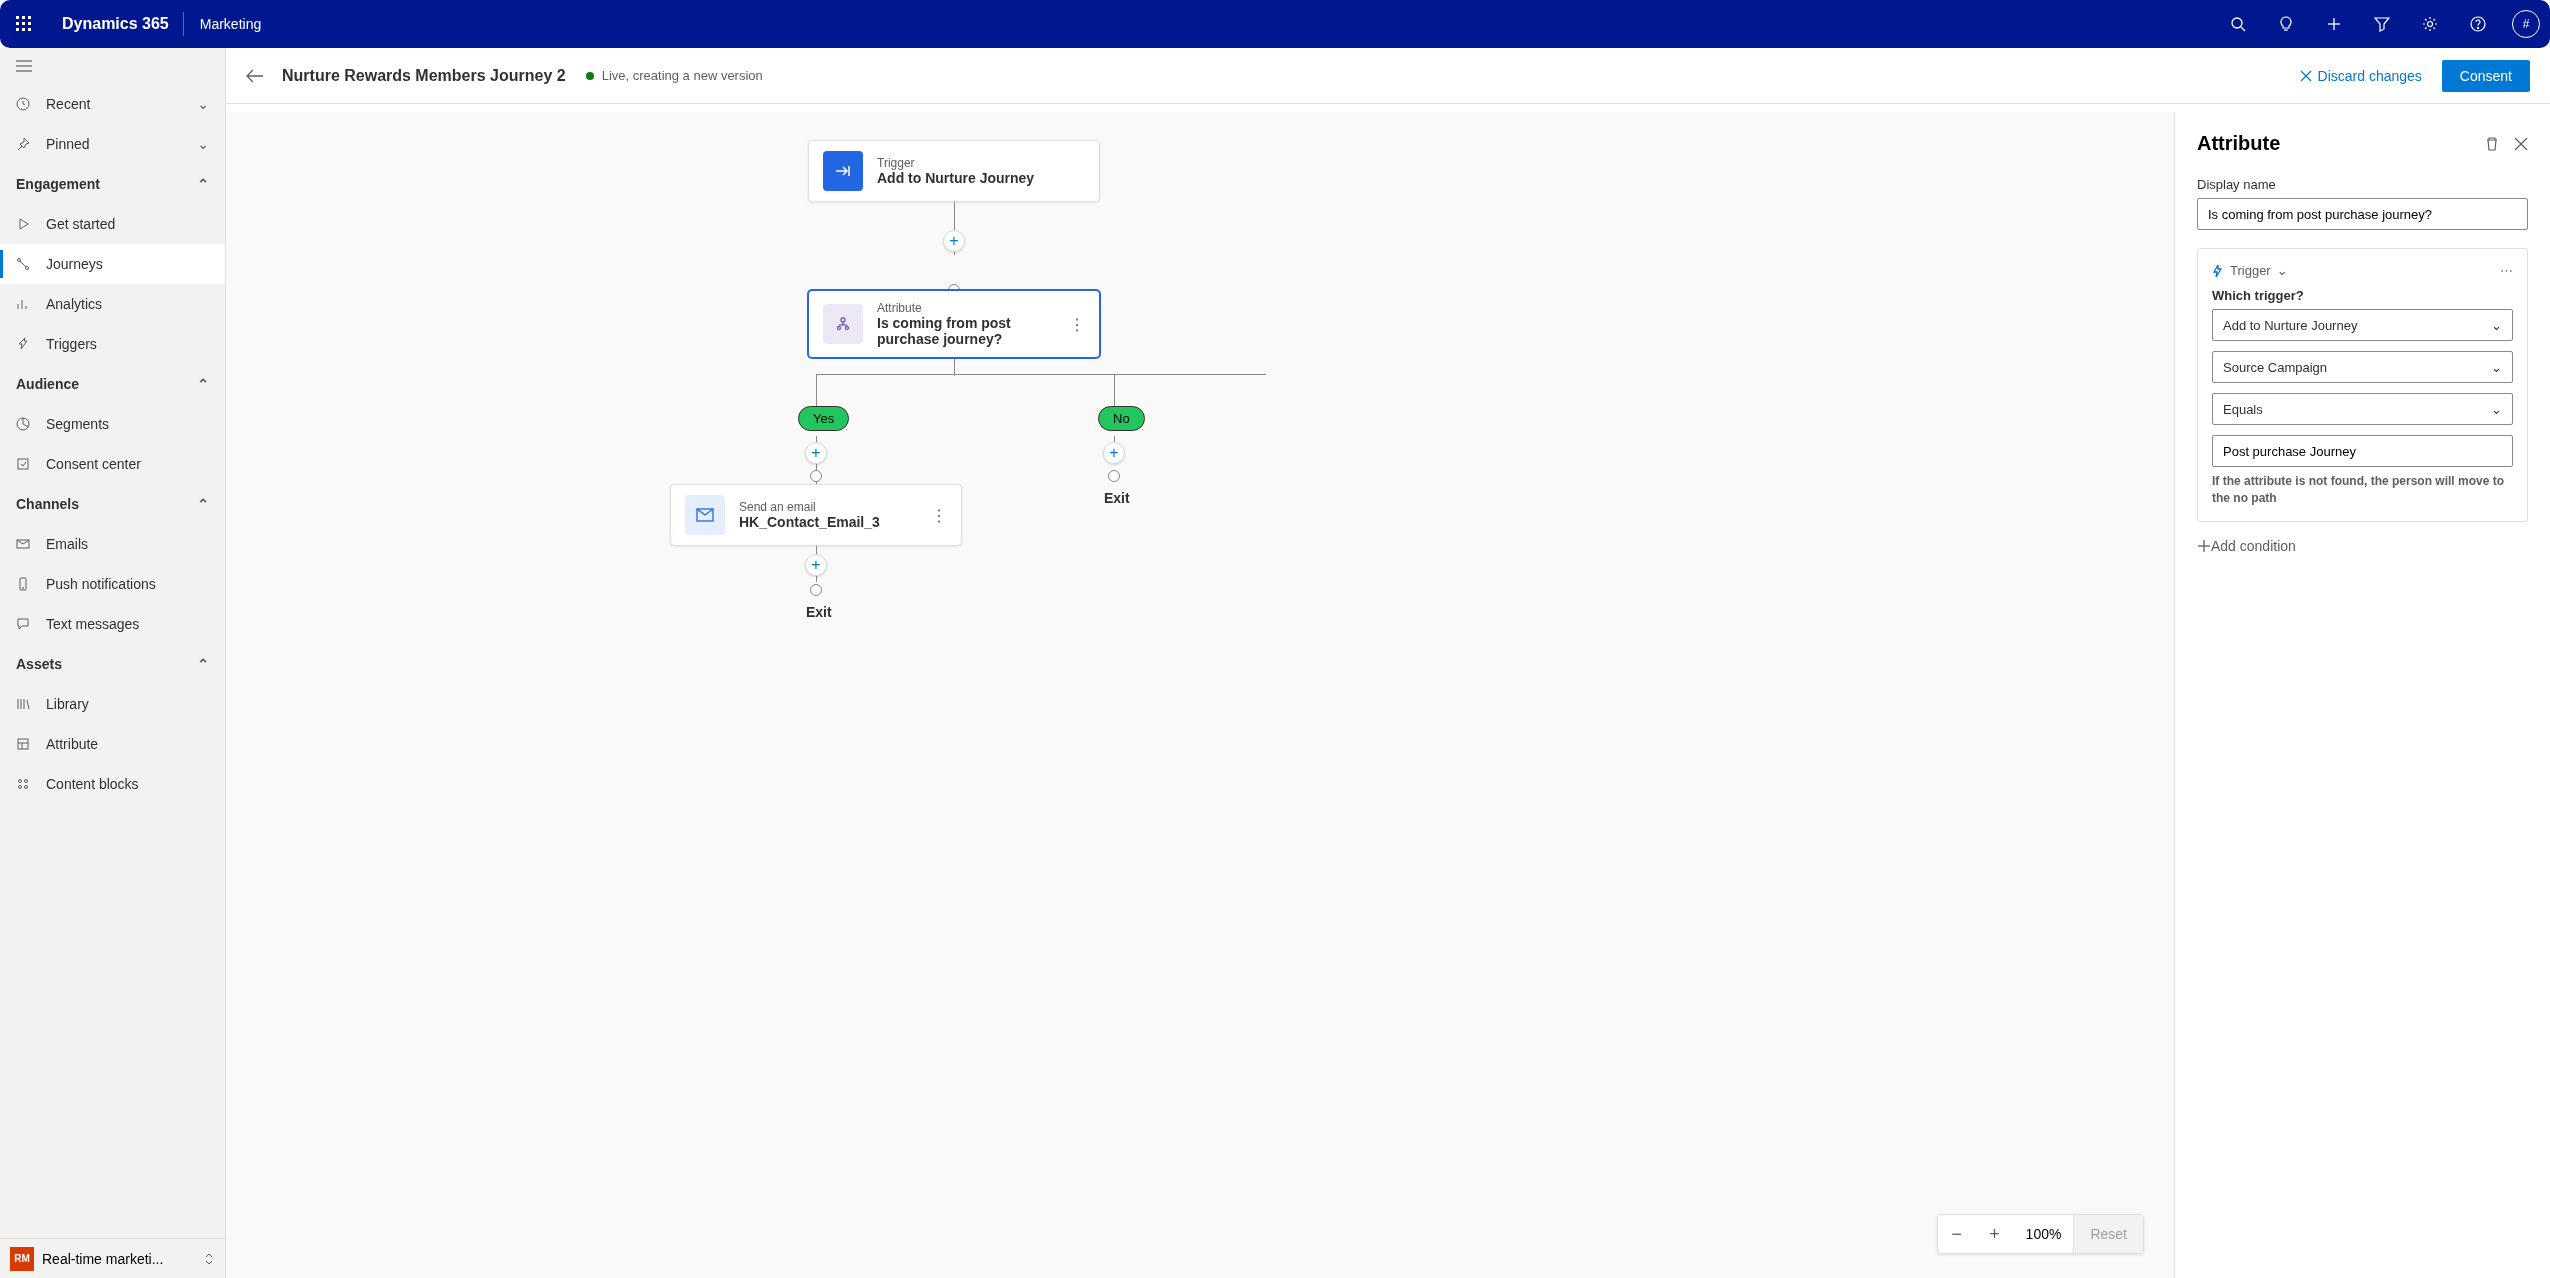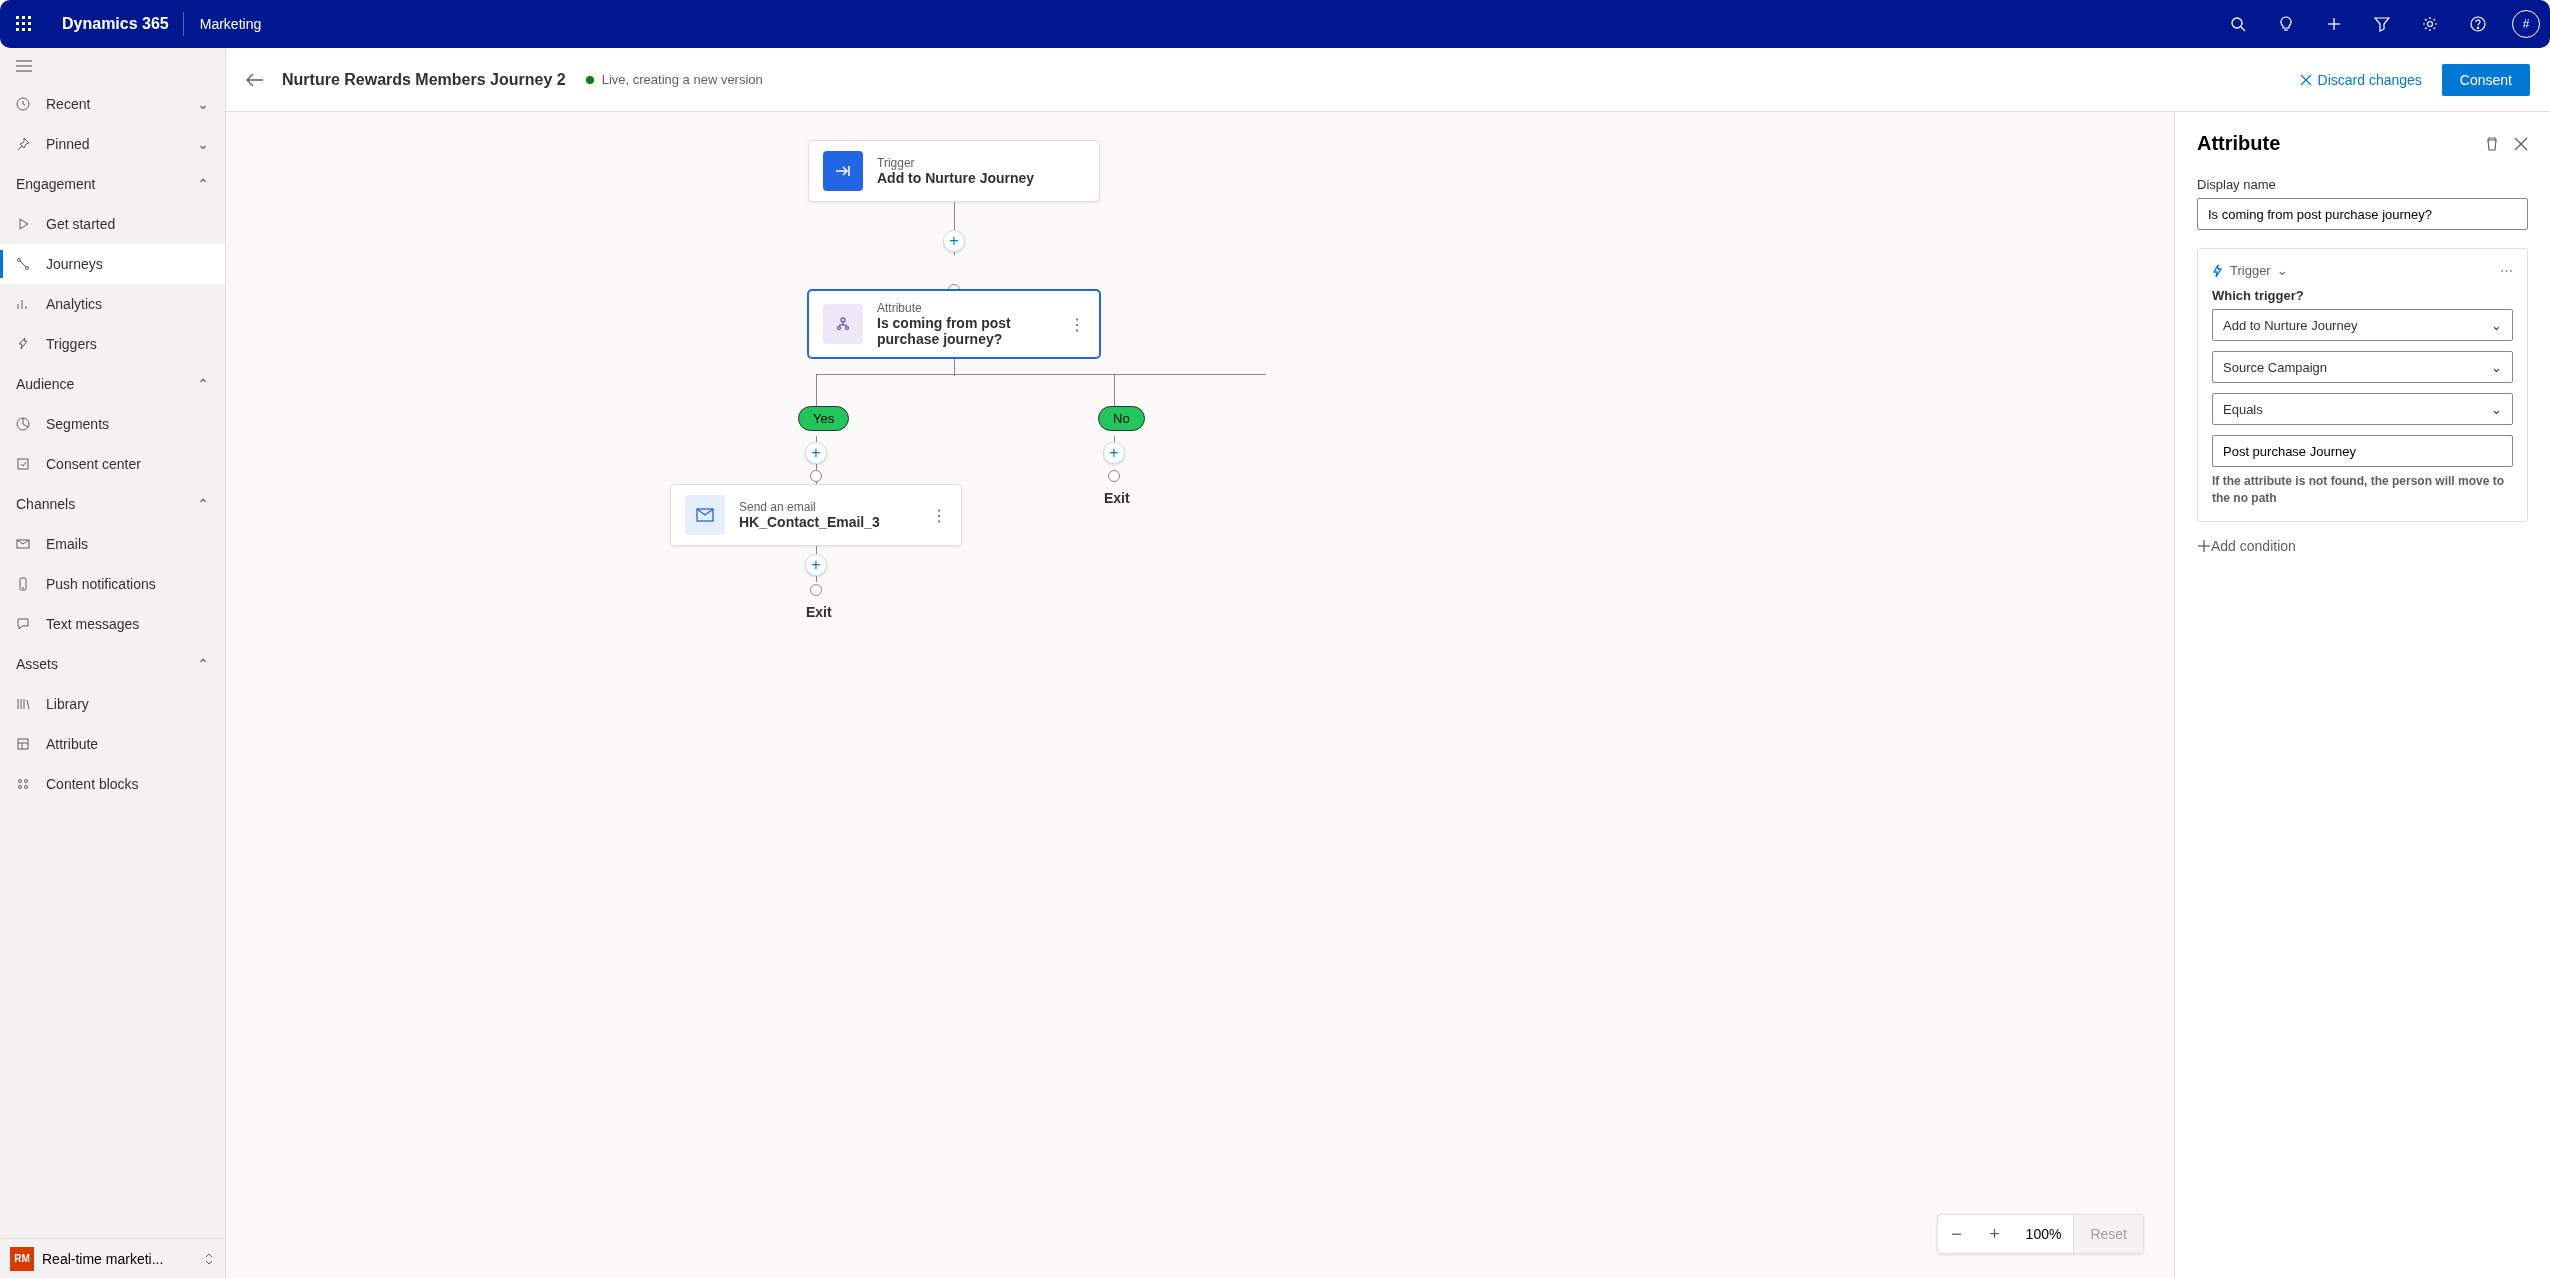--- a/index.html
+++ b/index.html
@@ -14,29 +14,29 @@
 .topnav .spacer { flex: 1; }
 .topnav .icon-btn { width: 48px; height: 48px; display: flex; align-items: center; justify-content: center; cursor: pointer; }
 .topnav .avatar { width: 28px; height: 28px; border-radius: 50%; border: 1px solid #fff; display: flex; align-items: center; justify-content: center; font-size: 12px; margin: 0 10px; }
 
 
 .leftpane { position: absolute; top: 48px; left: 0; width: 226px; bottom: 0; background: #f3f2f1; border-right: 1px solid #e1dfdd; }
 .leftpane .hamb { height: 36px; display: flex; align-items: center; padding-left: 16px; color: #605e5c; }
 .nav-item, .nav-group { display: flex; align-items: center; height: 40px; padding: 0 16px; font-size: 14px; color: #323130; cursor: pointer; }
 .nav-item .ico, .nav-group .ico { width: 16px; margin-right: 14px; color: #605e5c; display: flex; }
 .nav-item .chev, .nav-group .chev { margin-left: auto; color: #605e5c; }
-.nav-group { font-weight: 400; }
+.nav-group { font-weight: 700; }
 .nav-item.active { background: #fff; position: relative; }
 .nav-item.active::before { content: ""; position: absolute; left: 0; top: 6px; bottom: 6px; width: 3px; background: #0078d4; }
 .areaswitch { position: absolute; bottom: 0; left: 0; right: 0; height: 40px; border-top: 1px solid #e1dfdd; display: flex; align-items: center; padding: 0 10px; font-size: 14px; background: #f3f2f1; }
 .areaswitch .sq { width: 24px; height: 24px; background: #d83b01; color: #fff; font-size: 10px; font-weight: 600; display: flex; align-items: center; justify-content: center; margin-right: 8px; }
 .areaswitch .txt { flex: 1; white-space: nowrap; overflow: hidden; text-overflow: ellipsis; }
 
 
-.cmdbar { position: absolute; top: 48px; left: 226px; right: 0; height: 64px; background: #fff; border-bottom: 1px solid #e1dfdd; display: flex; align-items: center; padding: 0 20px; }
+.cmdbar { position: absolute; top: 48px; left: 226px; right: 0; height: 56px; background: #fff; border-bottom: 1px solid #e1dfdd; display: flex; align-items: center; padding: 0 20px; }
 .cmdbar .back { color: #605e5c; margin-right: 18px; cursor: pointer; }
 .cmdbar .title { font-size: 16px; font-weight: 600; color: #323130; margin-right: 20px; }
 .cmdbar .status-dot { width: 8px; height: 8px; border-radius: 50%; background: #107c10; margin-right: 8px; }
 .cmdbar .status-txt { font-size: 13px; color: #605e5c; }
 .cmdbar .spacer { flex: 1; }
 .cmdbar .discard { color: #0078d4; font-size: 14px; display: flex; align-items: center; gap: 6px; cursor: pointer; margin-right: 20px; }
 .cmdbar .publish { background: #0078d4; color: #fff; border: none; height: 32px; padding: 0 18px; font-size: 14px; border-radius: 2px; cursor: pointer; }
 
 
 .canvas { position: absolute; top: 112px; left: 226px; right: 376px; bottom: 0; background: #faf9f8; }

